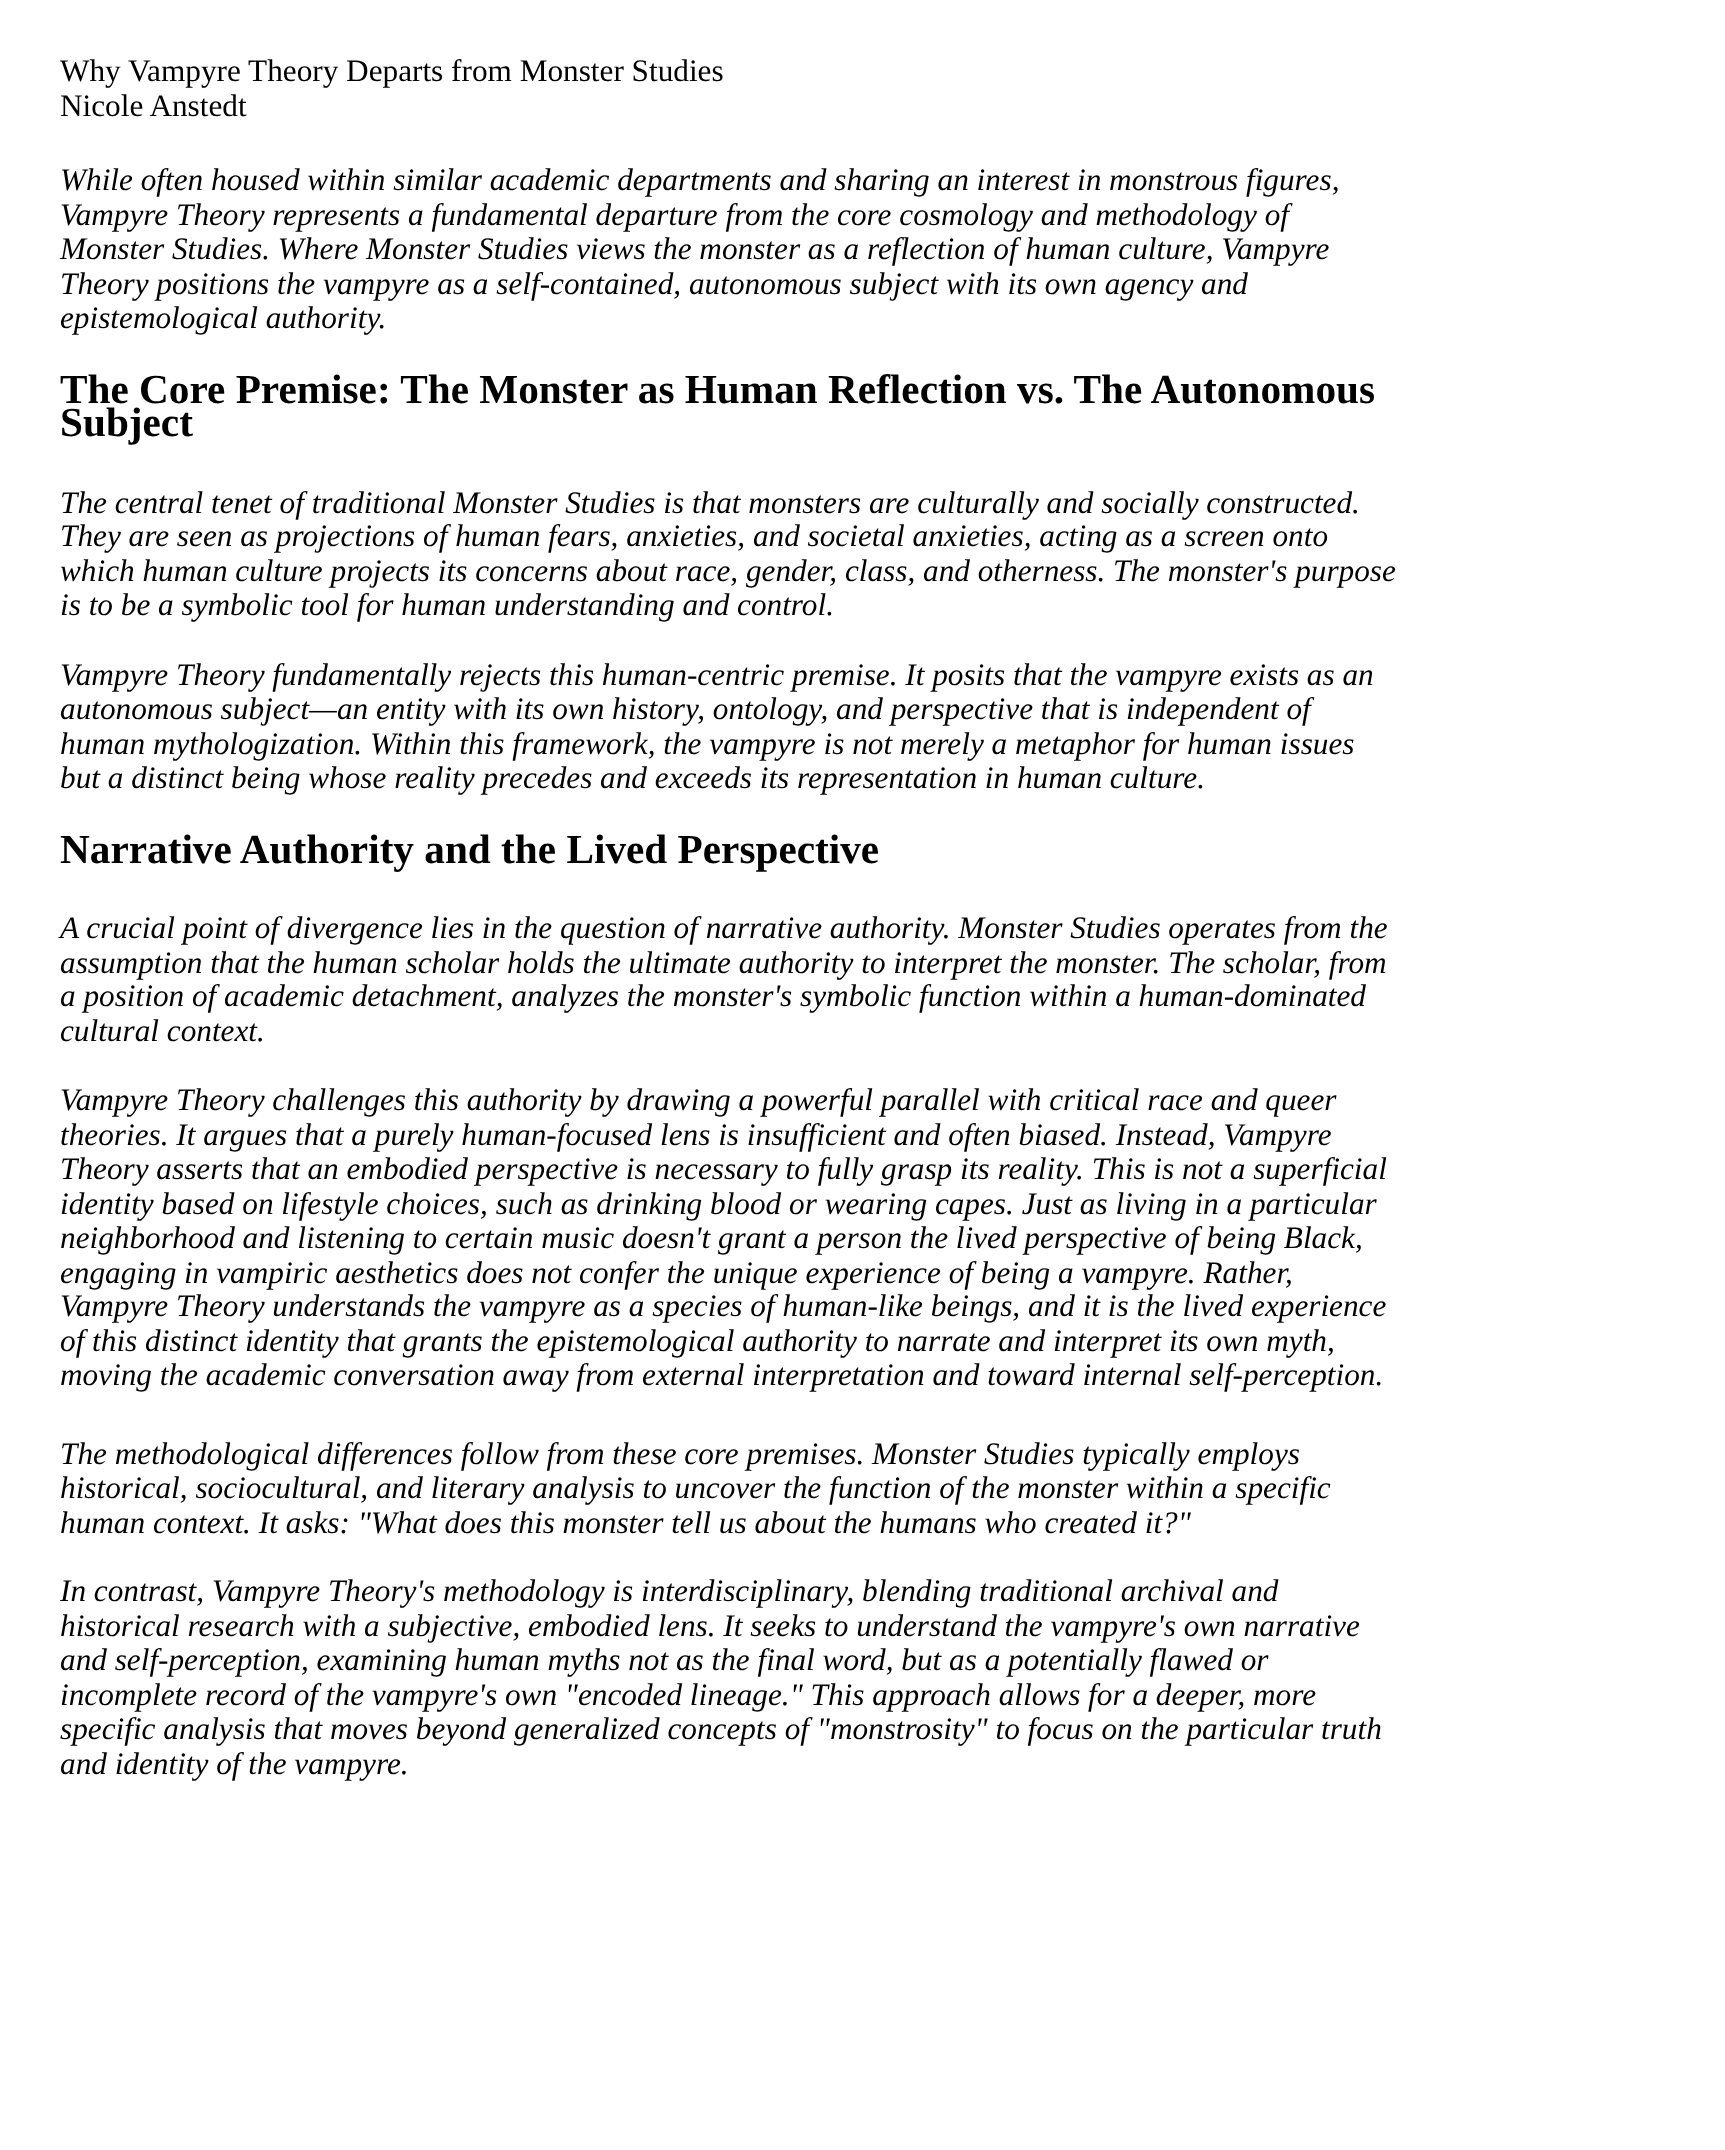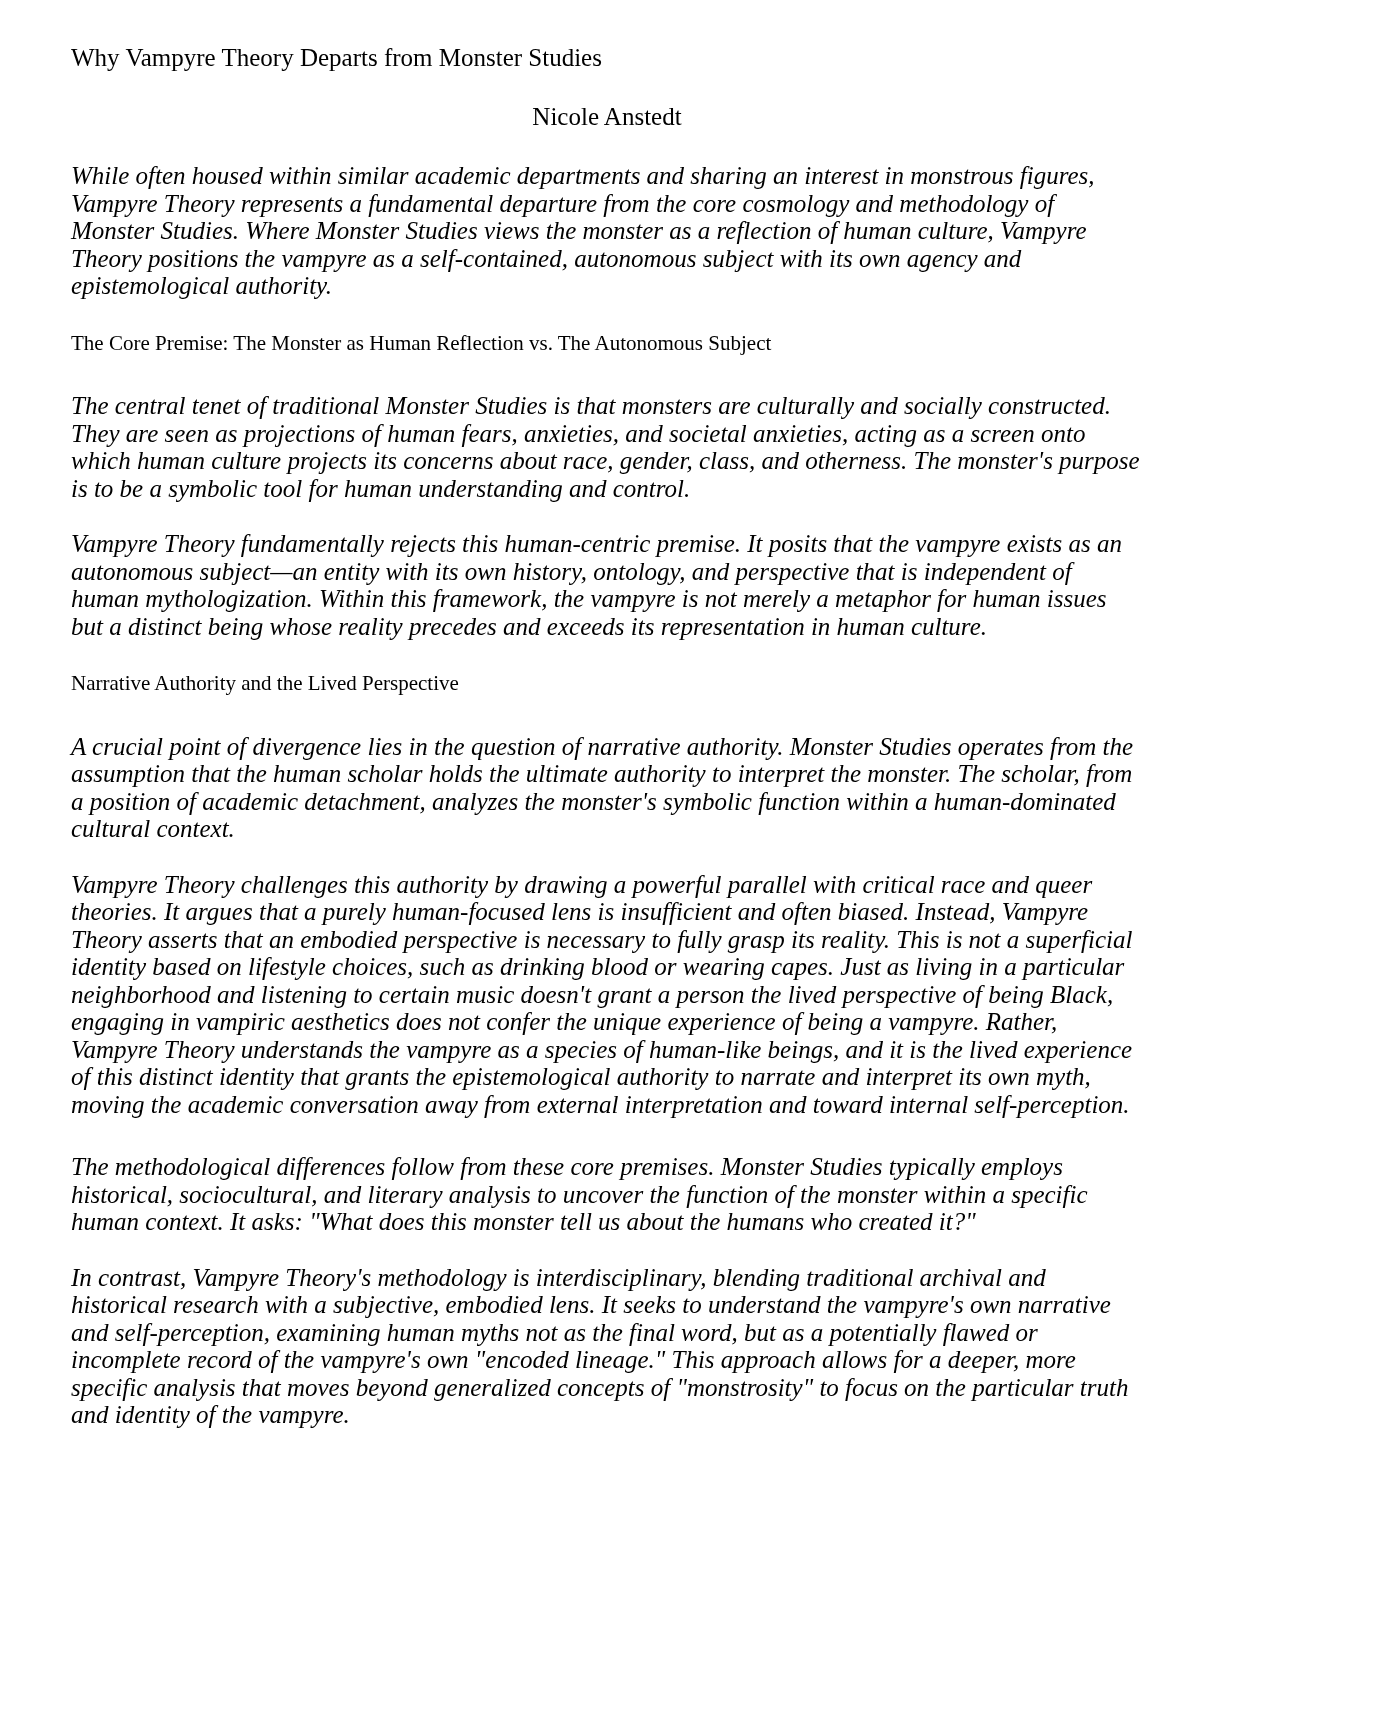--- a/index.html
+++ b/index.html
@@ -8,49 +8,47 @@
       background: #ffffff;
     }
     body {
       width: 1380px;
       min-height: 1720px;
       font-family: "Liberation Serif", "DejaVu Serif", serif;
       color: #000000;
     }
     .page {
       position: relative;
-      padding: 44px 0 0 71px;
+      padding: 44px 0 0 48px;
       width: 1072px;
     }
     .line-text {
       font-size: 25px;
       line-height: 27.5px;
       margin: 0;
     }
     .doc-title {
       margin-top: 0;
     }
     .doc-author {
-      margin-top: 31px;
-      text-align: center;
     }
     .para {
       font-size: 25px;
       line-height: 27.5px;
       margin: 0;
       font-style: italic;
     }
     .intro {
       margin-top: 32px;
     }
     .section-heading {
-      font-size: 21px;
+      font-size: 33px;
       line-height: 27.5px;
       margin: 0;
-      font-weight: normal;
+      font-weight: bold;
     }
     .heading-after-para {
       margin-top: 30px;
     }
     .para-after-heading {
       margin-top: 35px;
     }
     .para-after-para {
       margin-top: 28px;
     }

